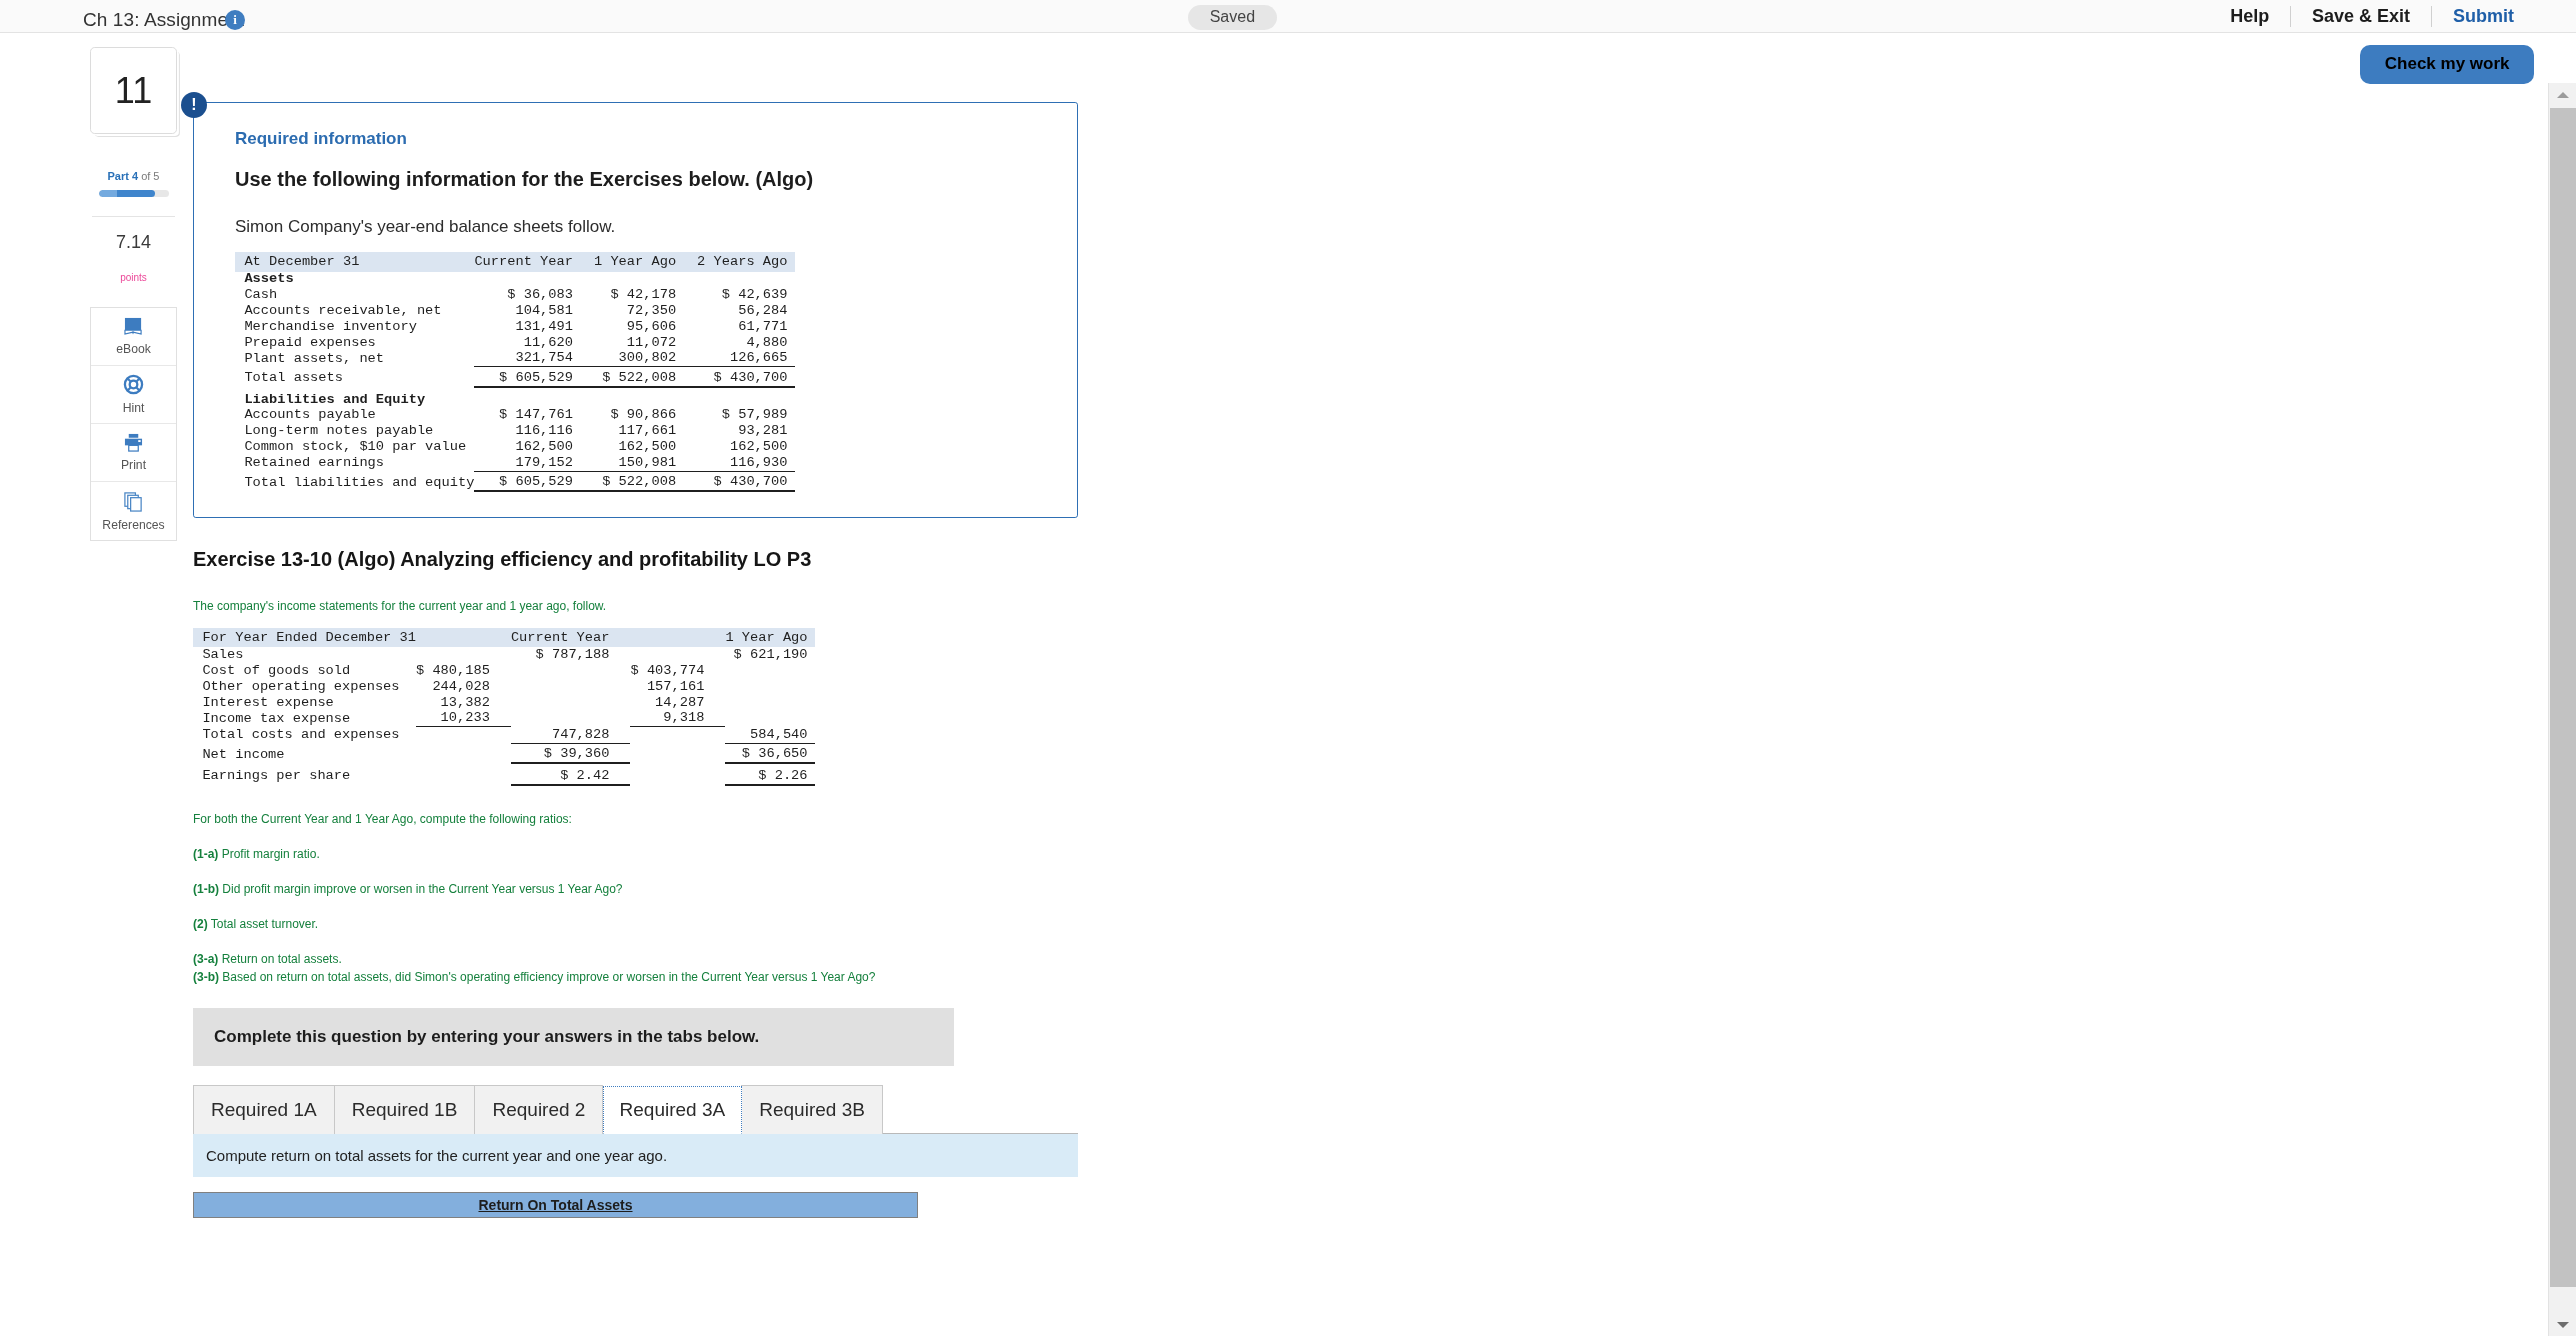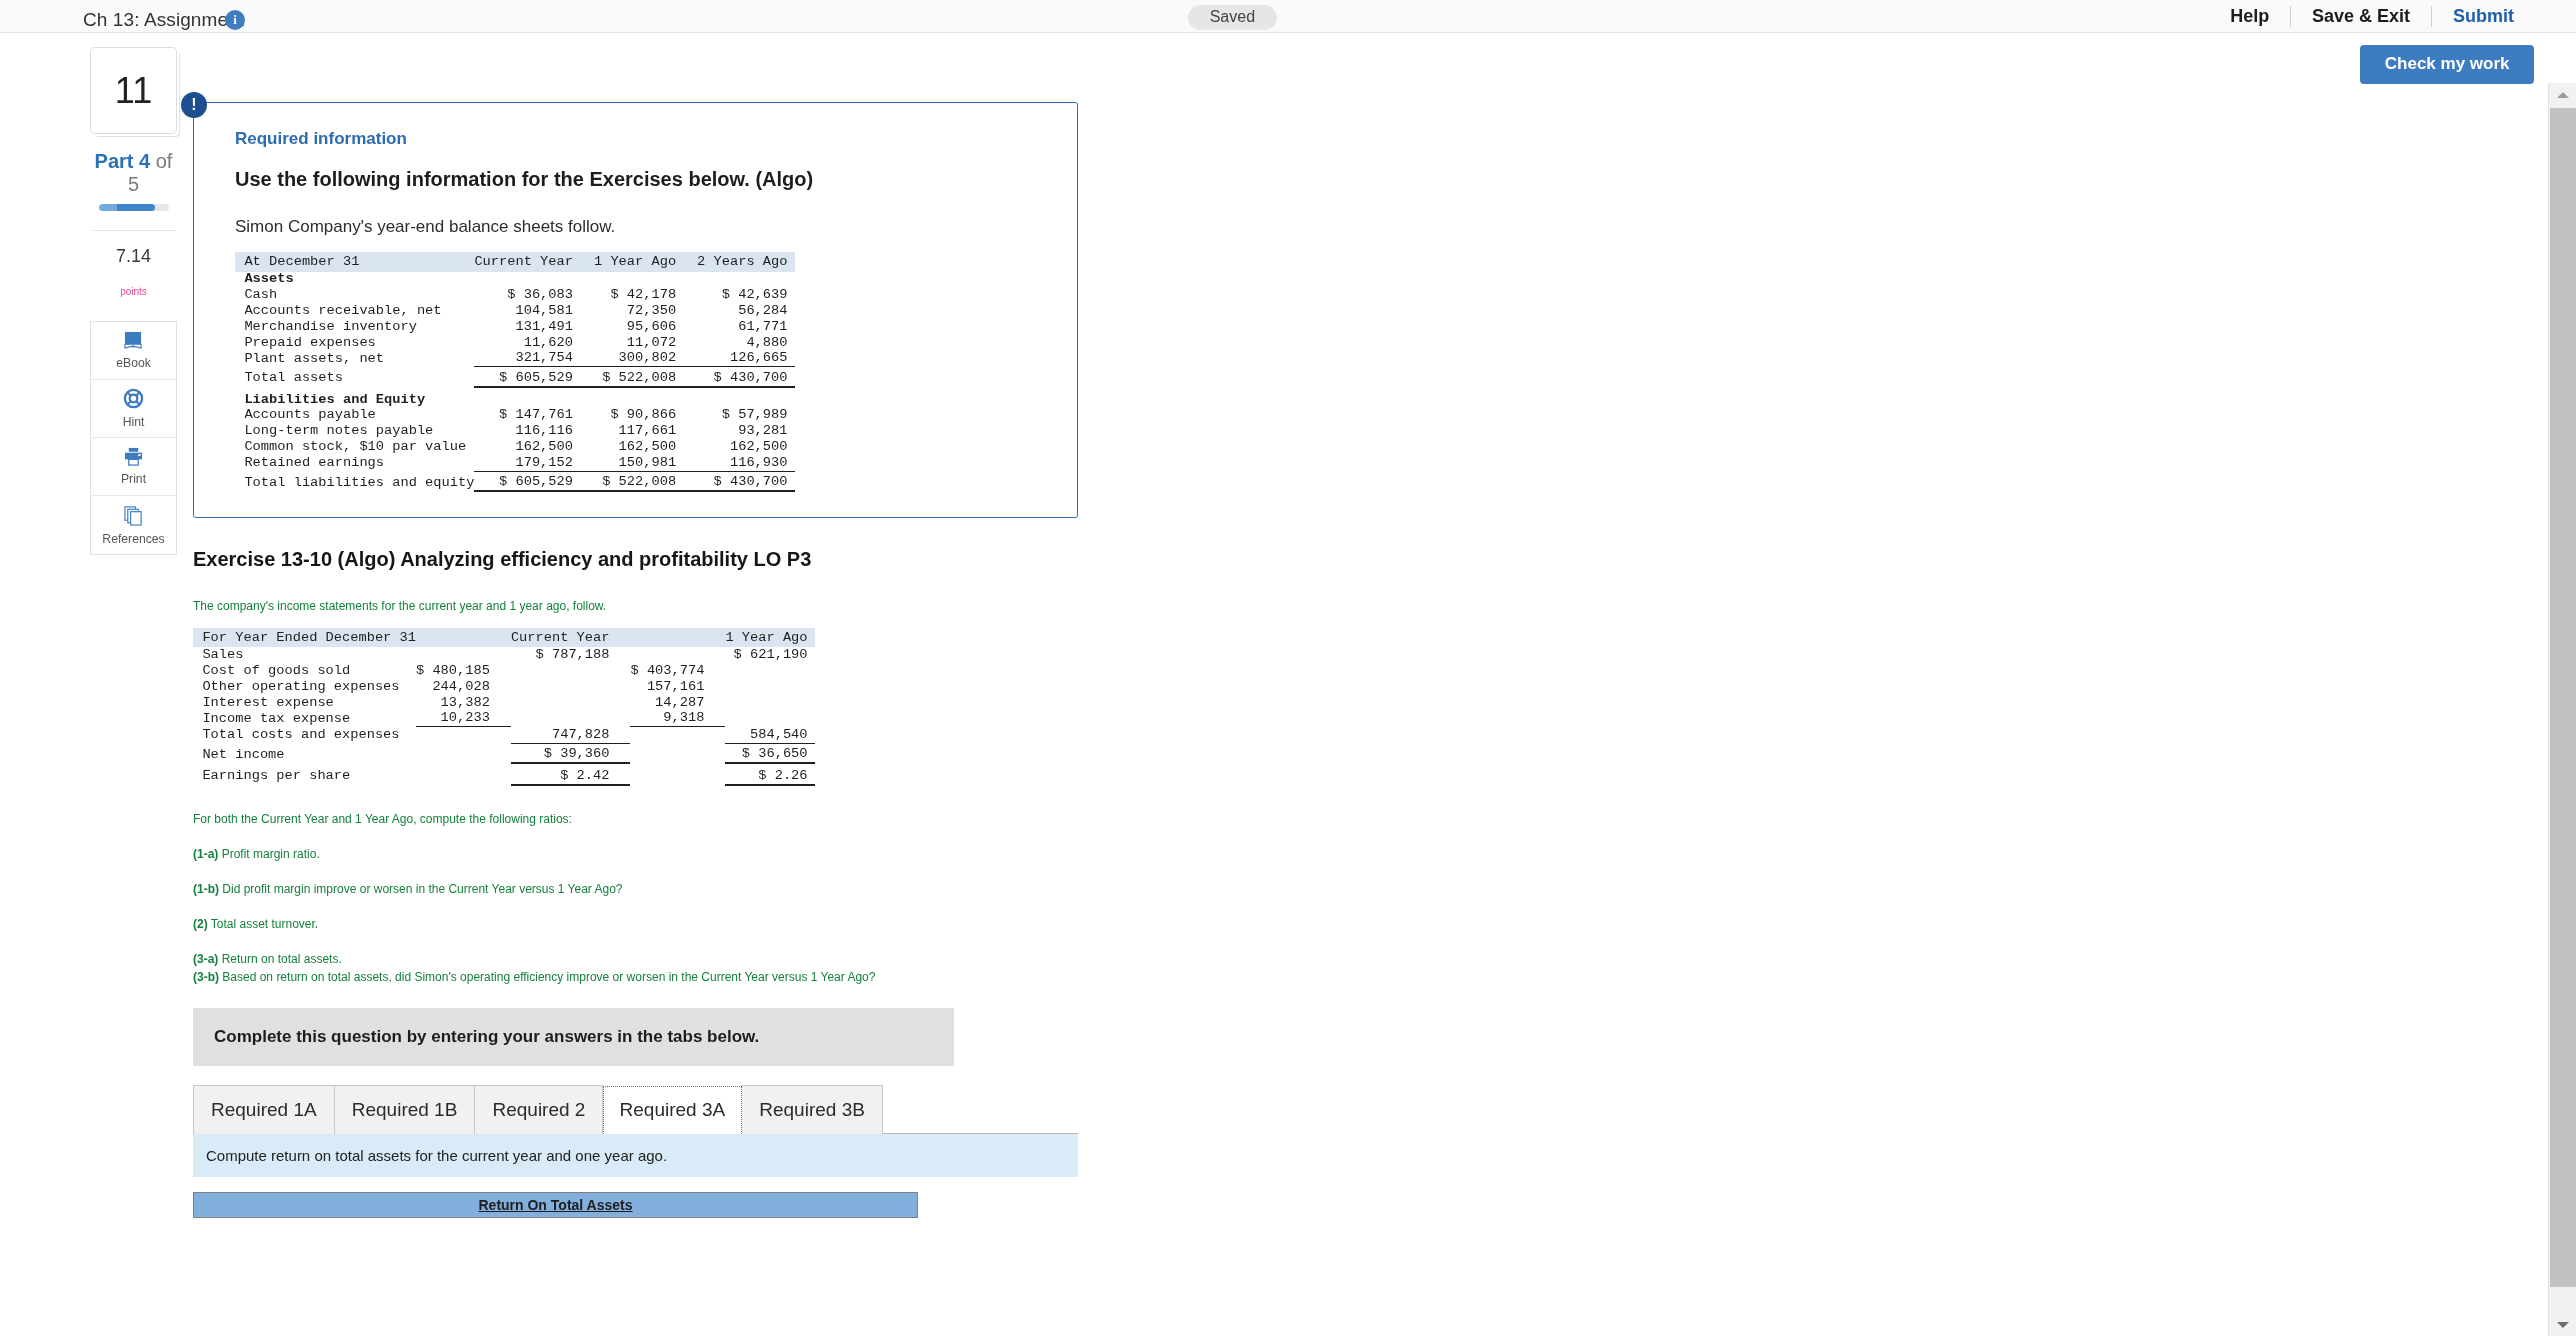--- a/index.html
+++ b/index.html
@@ -41,35 +41,35 @@
     text-decoration: none; padding: 0 21px;
   }
   #topbar .right-links a.submit { color: #1f5fa8; }
   #topbar .right-links .sep {
     width: 0.9px; height: 21px; background: #d0d0d0;
   }
 
   
   #checkwork {
     position: absolute; right: 42px; top: 45px;
-    background: #3d7cc0; color: #ffffff; font-size: 17px; font-weight: bold;
-    border: none; border-radius: 4px; padding: 9.4px 24.5px; cursor: pointer;
+    background: #3d7cc0; color: #000000; font-size: 17px; font-weight: bold;
+    border: none; border-radius: 10px; padding: 9.4px 24.5px; cursor: pointer;
   }
 
   
   #rail { position: absolute; left: 90px; top: 47px; width: 87px; }
   #rail .qnum {
     width: 87px; height: 87px; background: #fff;
     border: 0.9px solid #dcdcdc; border-radius: 4.7px;
     box-shadow: 2.8px 2.8px 0 -0.9px #fff, 3.8px 3.8px 0 -0.9px #e0e0e0;
     display: flex; align-items: center; justify-content: center;
     font-size: 36px; color: #222;
   }
   #rail .part {
-    margin-top: 16px; font-size: 20px; color: #7a7a7a; text-align: center;
+    margin-top: 36px; font-size: 11px; color: #7a7a7a; text-align: center;
   }
   #rail .part b { color: #2a71b8; }
   #rail .progress {
     margin: 7.5px auto 0; width: 70px; height: 7.5px; border-radius: 3.8px;
     background: #e7e7e7; overflow: hidden; position: relative;
   }
   #rail .progress .fill {
     position: absolute; left: 0; top: 0; height: 7.5px; width: 56px;
     border-radius: 3.8px;
     background: linear-gradient(90deg,#74aadf 0%,#74aadf 33%,#3f85cc 33%,#3f85cc 100%);

